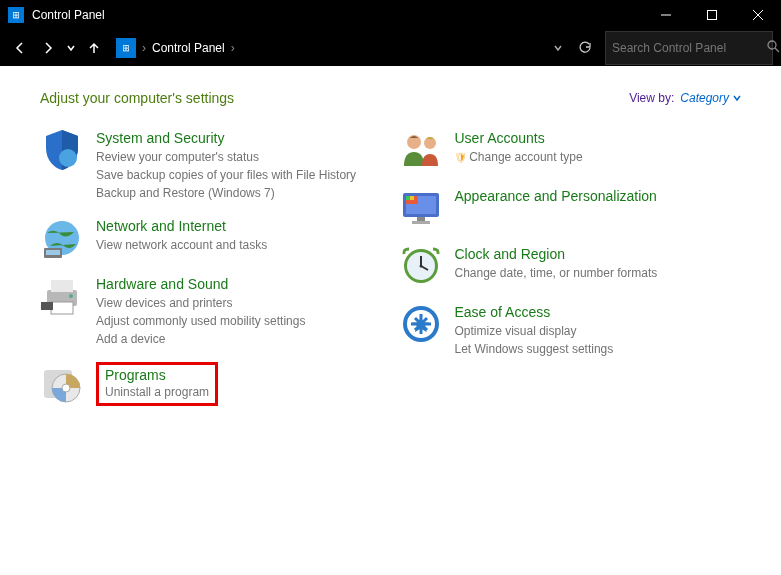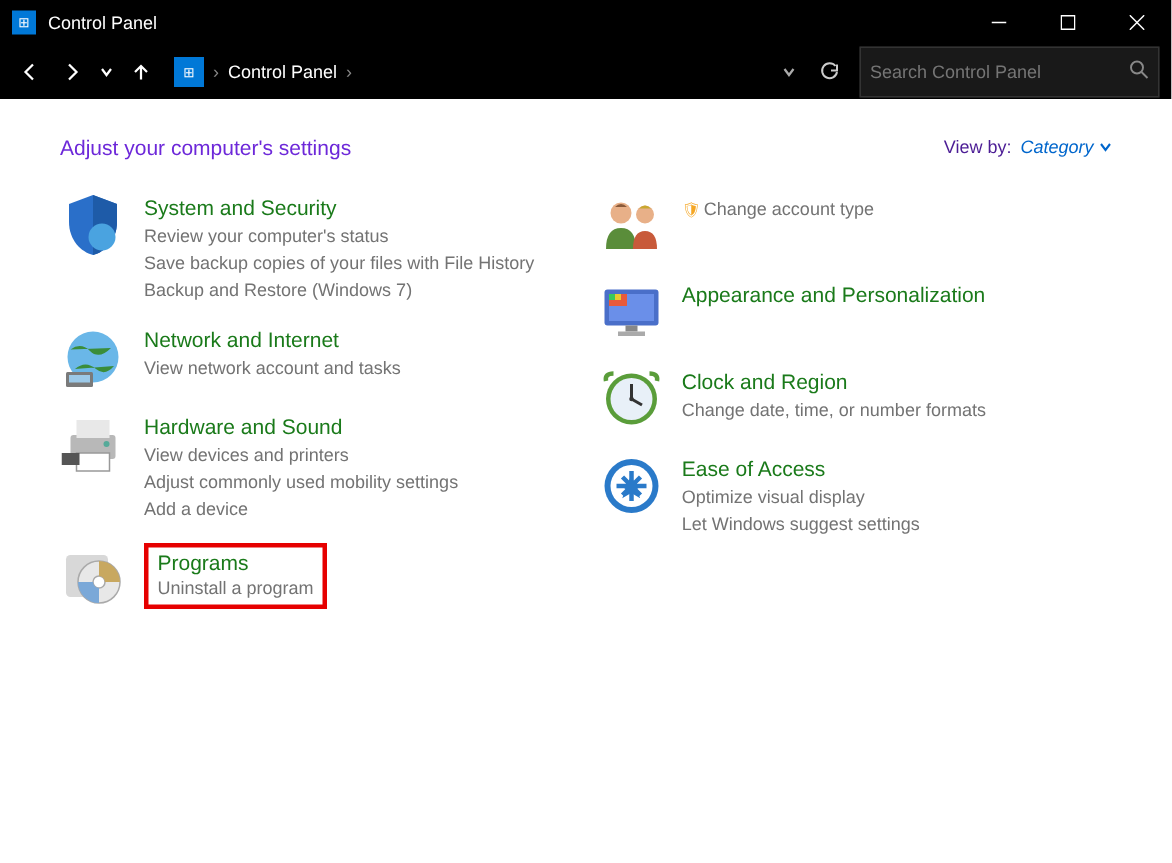--- a/index.html
+++ b/index.html
@@ -15,28 +15,28 @@
   
   
   .navbar { background: #000; height: 36px; display: flex; align-items: center; padding: 0 8px; gap: 4px; }
   .navbtn { width: 24px; height: 24px; display:flex;align-items:center;justify-content:center;color:#fff; }
   .navbtn svg { stroke:#fff; fill:none; stroke-width:1.5;}
   .addr-icon { width:20px;height:20px;background:#0078d7;margin:0 2px 0 6px;display:flex;align-items:center;justify-content:center;font-size:9px;color:#fff;}
   .breadcrumb { color:#fff; display:flex;align-items:center;gap:6px; flex:1; }
   .breadcrumb .sep { color:#888;}
   .addr-right { display:flex;align-items:center;gap:10px;margin-right:6px;}
   .refresh { width:20px;height:20px;display:flex;align-items:center;justify-content:center;}
-  .searchbox { background:#191919; border:1px solid #333; height:26px; width:200px; display:flex; align-items:center; padding:16px 6px; color:#888; }
+  .searchbox { background:#191919; border:1px solid #333; height:26px; width:168px; display:flex; align-items:center; padding:16px 6px; color:#888; }
   .searchbox input { background:transparent;border:none;color:#ccc;flex:1;outline:none;font-size:12px;}
   .searchbox .sicon { color:#888;}
   
   
   .content { padding: 24px 40px; background:#fff; height: calc(575px - 66px); }
   .header-row { display:flex; align-items:center; margin-bottom: 22px; }
-  .page-title { color:#6d28d9; font-size:14px; font-weight:normal; flex:1; }
+  .page-title { color:#4d7c0f; font-size:14px; font-weight:normal; flex:1; }
   .viewby { color:#4c1d95; font-size:12px; margin-right:6px;}
   .viewby-val { color:#0066cc; font-size:12px; display:flex;align-items:center;gap:4px;font-style:italic;}
   
   .cols { display:flex; gap:16px; }
   .col { flex:1; }
   .cat { display:flex; gap:12px; margin-bottom:14px; align-items:flex-start; }
   .cat-icon { width:44px; height:44px; flex-shrink:0; display:flex;align-items:center;justify-content:center;}
   .cat-body { flex:1; padding-top:2px;}
   .cat-title { color:#1a7a1a; font-size:14px; margin-bottom:2px; display:block; }
   .cat-link { color:#737373; font-size:12px; display:block; line-height:1.5; }
@@ -222,20 +222,21 @@
           <svg class="ic-users" viewBox="0 0 42 36">
               <circle cx="14" cy="10" r="7" fill="#e8b088"></circle>
               <path d="M4 34 Q4 20 14 20 Q24 20 24 34 Z" fill="#5a8d3a"></path>
               <circle cx="30" cy="11" r="6" fill="#e8b088"></circle>
               <path d="M22 34 Q22 22 30 22 Q38 22 38 34 Z" fill="#c85a3a"></path>
               <path d="M10 6 Q14 2 18 6" fill="#8a5a3a"></path>
               <path d="M26 7 Q30 3 34 7" fill="#c8a830"></path>
             </svg>
         </div>
         <div class="cat-body">
+          <a class="cat-title">User Accounts</a>
           <a class="cat-link shielded">Change account type</a>
         </div>
       </div>
 
       <div class="cat">
         <div class="cat-icon">
           <svg class="ic-monitor" viewBox="0 0 42 34">
               <rect x="3" y="2" width="36" height="24" rx="2" fill="#4a6fc9"></rect>
               <rect x="6" y="5" width="30" height="18" fill="#6a8fe9"></rect>
               <rect x="17" y="26" width="8" height="4" fill="#888"></rect>

